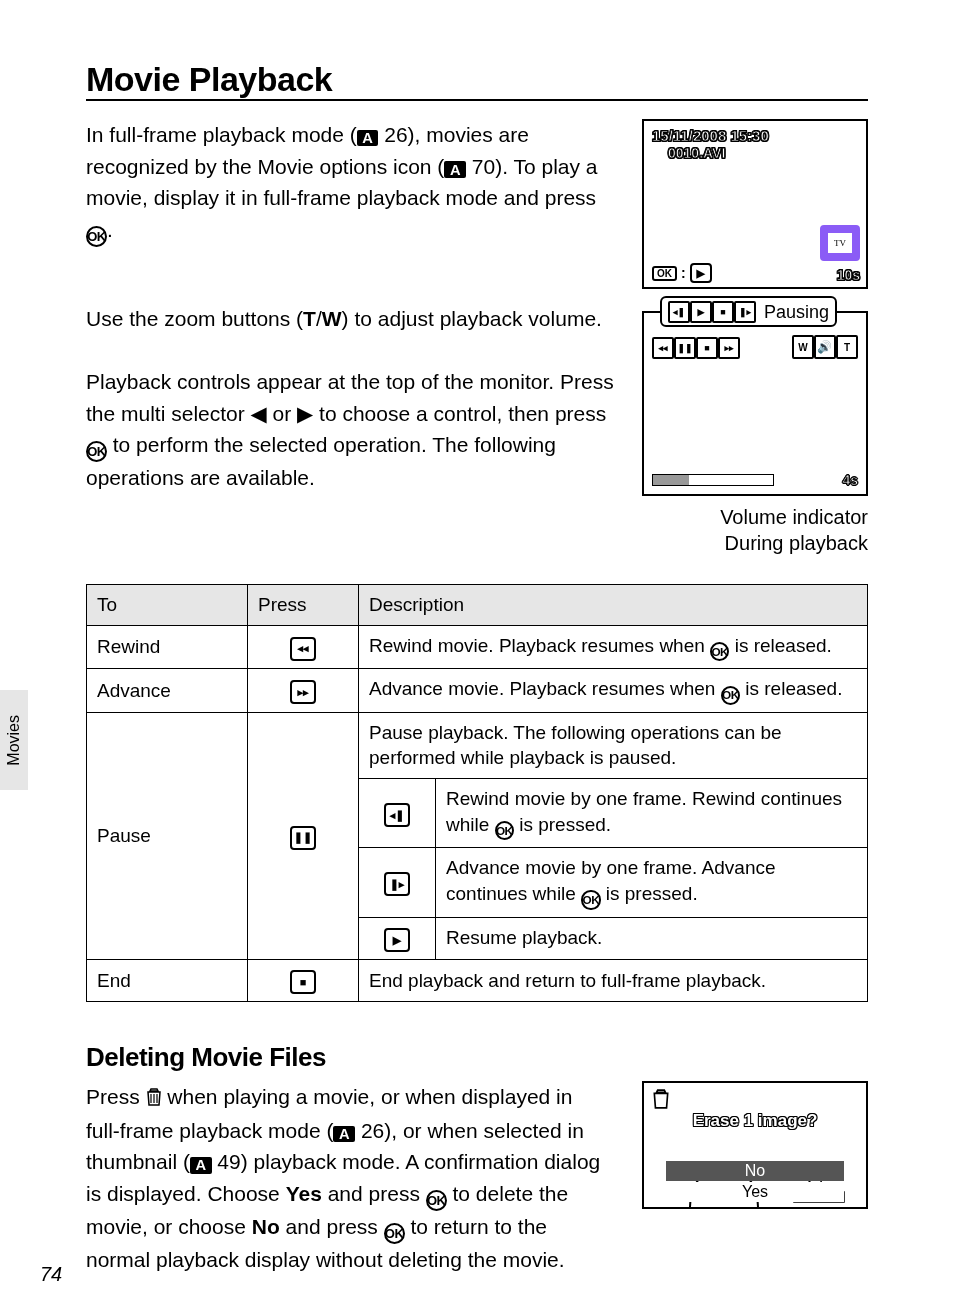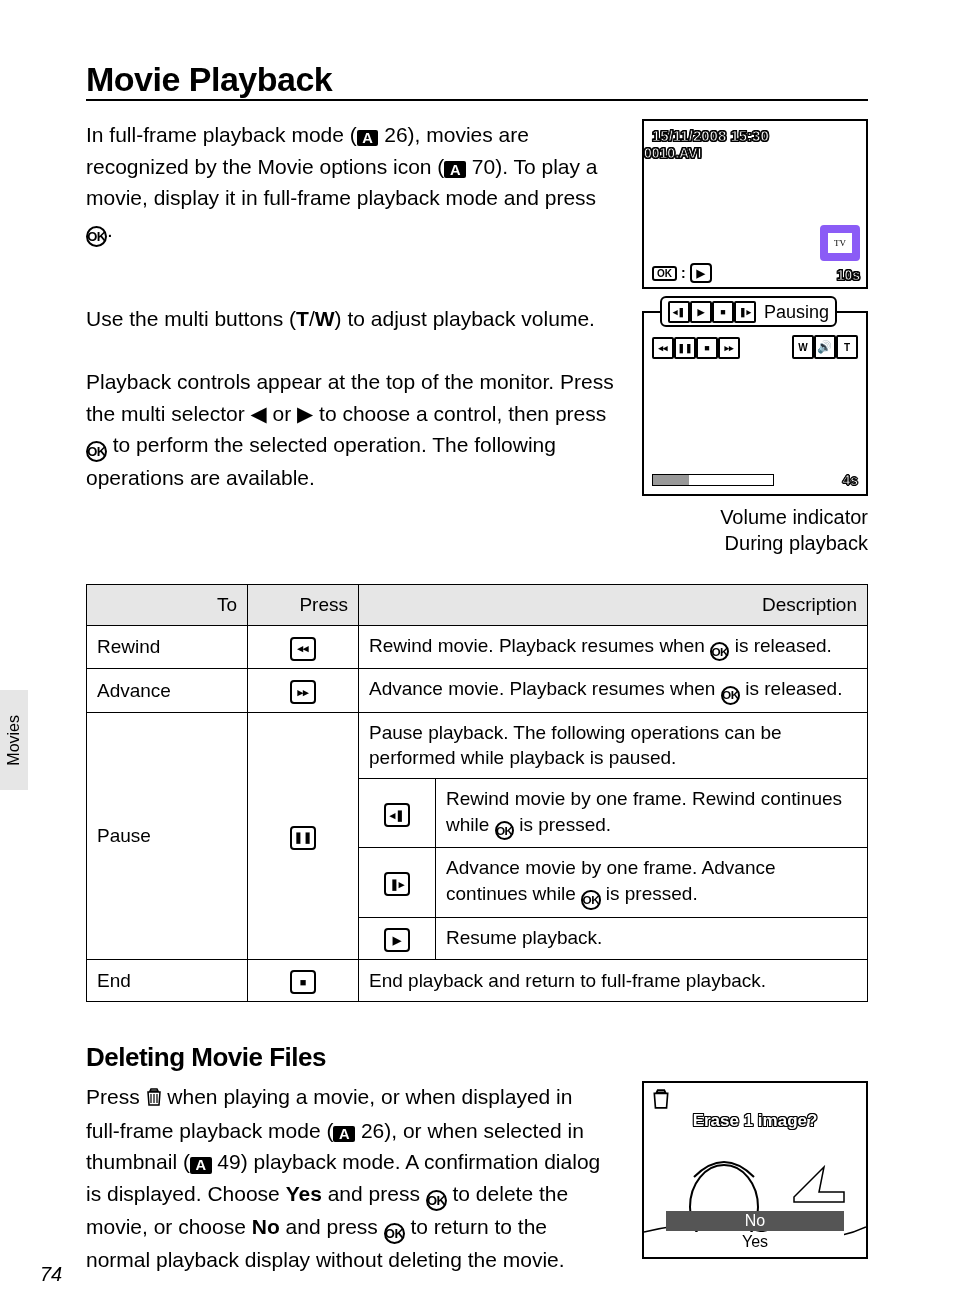--- a/index.html
+++ b/index.html
@@ -128,21 +128,21 @@
   .tbl th, .tbl td {
     border: 1px solid #000;
     padding: 7px 10px;
     text-align: left;
     vertical-align: middle;
     line-height: 1.35;
   }
   .tbl th {
     background: #e6e6e6;
     font-weight: 400;
-    text-align: right;
+    text-align: left;
   }
   .tbl td.c { text-align: center; }
   .tbl td.lbl { }
   .symbtn {
     display: inline-flex;
     align-items: center;
     justify-content: center;
     width: 22px;
     height: 20px;
     border: 2px solid #000;
@@ -189,21 +189,21 @@
     align-items: flex-start;
   }
   .del-row .text {
     flex: 1;
     font-size: 21px;
     line-height: 1.5;
   }
   .del-diag {
     border: 2px solid #000;
     width: 226px;
-    height: 178px;
+    height: 128px;
     box-sizing: border-box;
     position: relative;
     background: #fff;
     overflow: hidden;
   }
   .pg {
     position: absolute;
     left: 40px;
     bottom: 30px;
     font-style: italic;
@@ -232,34 +232,34 @@
 
   <h1>Movie Playback</h1>
   <hr class="rule">
 
   <div class="lead">
     <div class="text">
       <span>In full-frame playback mode (</span><span class="camicon">A</span><span> 26), movies are recognized by the Movie options icon (</span><span class="camicon">A</span><span> 70). To play a movie, display it in full-frame playback mode and press </span><span class="ok-badge">OK</span><span>.</span>
     </div>
     <div class="diag">
       <div class="outline-text" style="top:6px;left:8px;font-size:15px">15/11/2008 15:30</div>
-      <div class="outline-text" style="top:24px;left:0;font-size:14px">0010.AVI</div>
+      <div class="outline-text" style="top:24px;left:24px;font-size:14px">0010.AVI</div>
       <div style="position:absolute;right:6px;bottom:26px;border:8px solid #8b5cf6;border-radius:4px;width:24px;height:20px;display:flex;align-items:center;justify-content:center;font-size:9px;font-family:Liberation Serif, serif">TV</div>
       <div style="position:absolute;left:8px;bottom:4px;display:flex;align-items:center;gap:4px">
         <span style="border:2px solid #000;border-radius:3px;padding:0 3px;font-size:10px;font-weight:700">OK</span>
         <span style="font-weight:700">:</span>
         <span class="symbtn" style="width:18px;height:16px">▶</span>
       </div>
       <div class="outline-text" style="right:6px;bottom:4px;font-size:14px">10s</div>
     </div>
   </div>
 
   <div class="diag-row2">
     <div class="text">
-      <span>Use the multi buttons (</span><span class="bold">T</span><span>/</span><span class="bold">W</span><span>) to adjust playback volume.</span>
+      <span>Use the zoom buttons (</span><span class="bold">T</span><span>/</span><span class="bold">W</span><span>) to adjust playback volume.</span>
       <br><br style="line-height:0.3">
       <span>Playback controls appear at the top of the monitor. Press the multi selector </span><span>◀</span><span> or </span><span>▶</span><span> to choose a control, then press </span><span class="ok-badge">OK</span><span> to perform the selected operation. The following operations are available.</span>
     </div>
 
     <div class="pause-area">
       <div class="pause-popup">
         <span class="symbtn-strip">
           <span class="symbtn">◂❚</span>
             <span class="symbtn">▶</span>
             <span class="symbtn">■</span>

